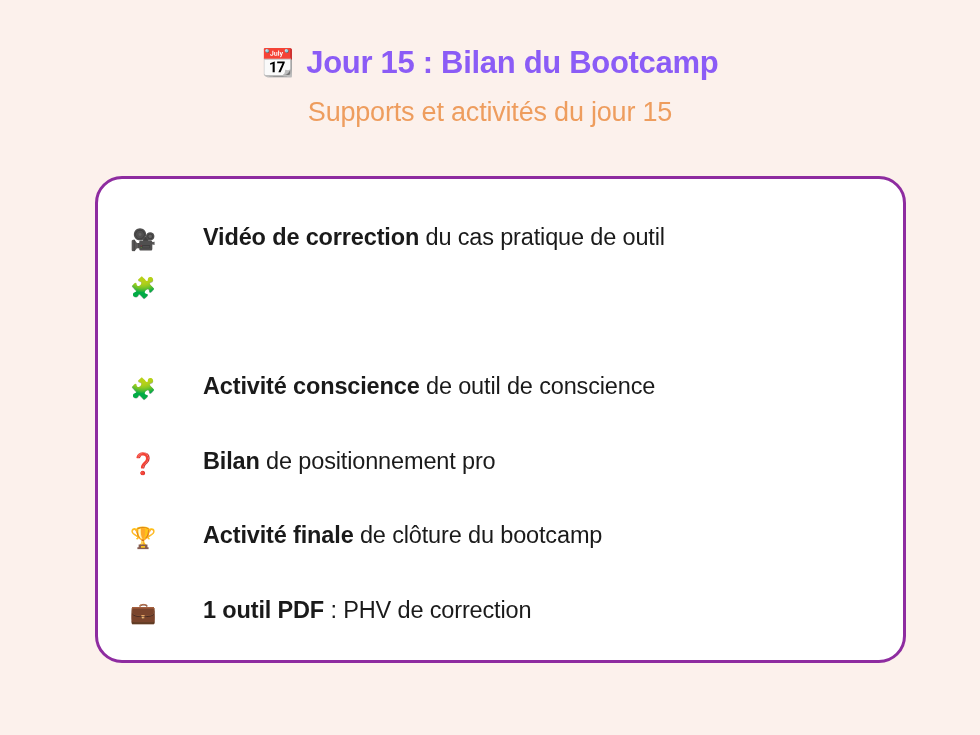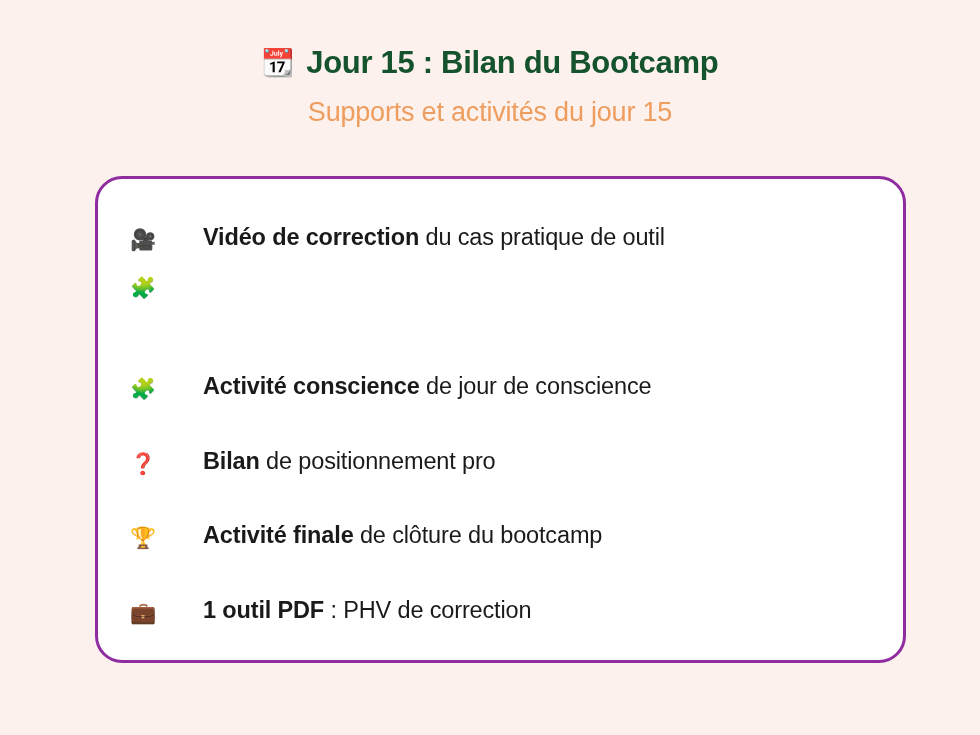--- a/index.html
+++ b/index.html
@@ -41,21 +41,21 @@
   .title-emoji {
     font-size: 27px;
     line-height: 1;
     display: inline-block;
     transform: translateY(1px);
   }
 
   .title-text {
     font-size: 31px;
     font-weight: bold;
-    color: #14532d;
+    color: #8b5cf6;
     letter-spacing: -0.3px;
     white-space: nowrap;
   }
 
   .subtitle {
     margin-top: 19px;
     font-size: 27px;
     font-weight: normal;
     color: #EE9D5E;
     letter-spacing: -0.2px;
@@ -130,21 +130,21 @@
         <span class="item-emoji">🎥</span>
         <span class="item-text"><span class="strong">Vidéo de correction</span><span> du cas pratique de outil</span></span>
       </div>
 
       <div class="list-item">
         <span class="item-emoji">🧩</span>
       </div>
 
       <div class="list-item">
         <span class="item-emoji">🧩</span>
-        <span class="item-text"><span class="strong">Activité conscience</span><span> de jour de conscience</span></span>
+        <span class="item-text"><span class="strong">Activité conscience</span><span> de outil de conscience</span></span>
       </div>
 
       <div class="list-item">
         <span class="item-emoji">❓</span>
         <span class="item-text"><span class="strong">Bilan</span><span> de positionnement pro</span></span>
       </div>
 
       <div class="list-item">
         <span class="item-emoji">🏆</span>
         <span class="item-text"><span class="strong">Activité finale</span><span> de clôture du bootcamp</span></span>

